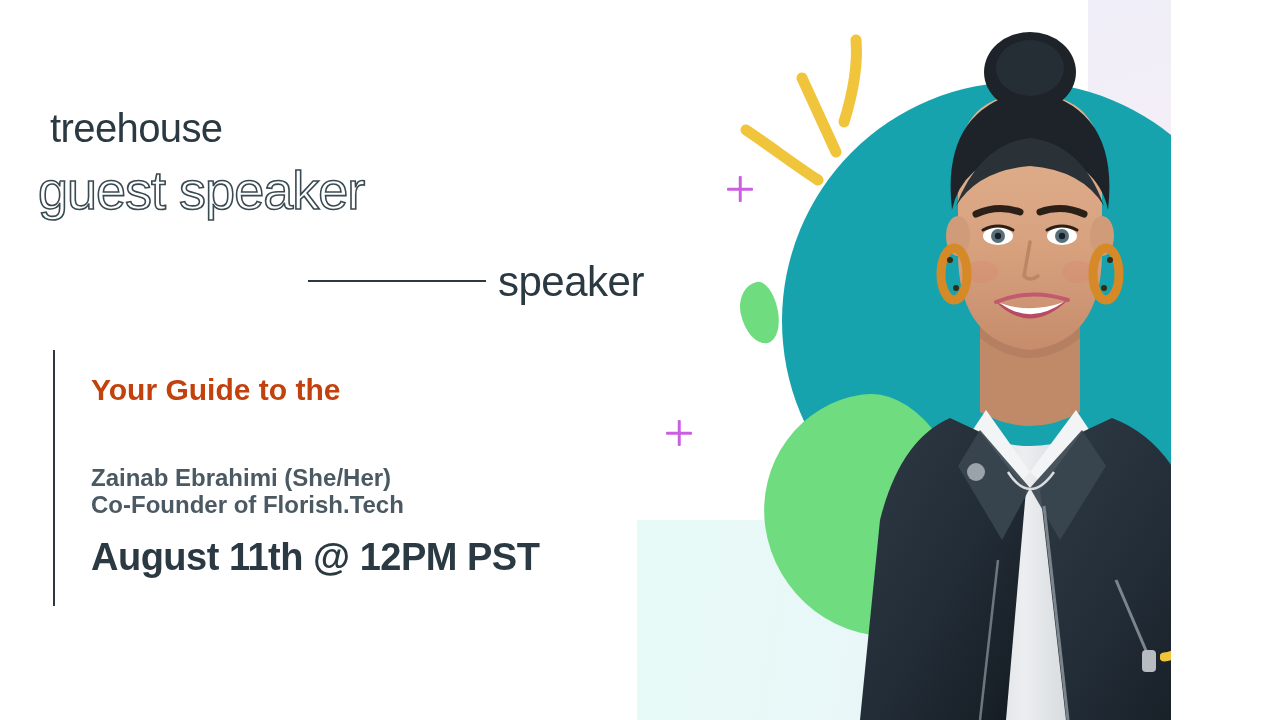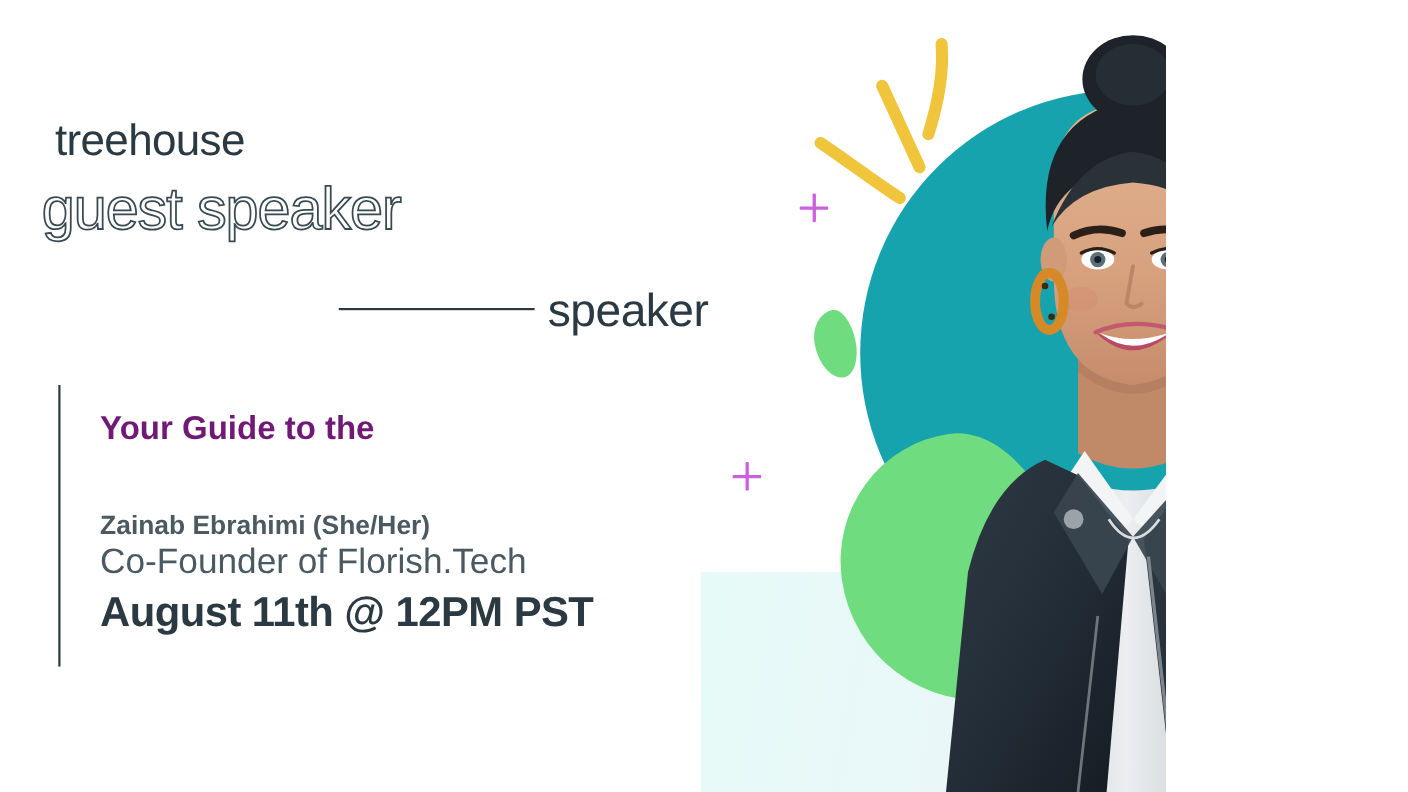--- a/index.html
+++ b/index.html
@@ -3,21 +3,21 @@
 <meta charset="utf-8">
 <title>Treehouse Guest Speaker Series</title>
 <style>
   * { margin:0; padding:0; box-sizing:border-box; }
   html,body { width:1280px; height:720px; overflow:hidden; }
   body {
     font-family:"Liberation Sans", sans-serif;
     background:#ffffff;
     position:relative;
   }
-  #stage { position:absolute; inset:0; width:1060px; height:720px; overflow:hidden; background:#fff; }
+  #stage { position:absolute; inset:0; width:1171px; height:720px; overflow:hidden; background:#fff; }
 
   
   .panel { position:absolute; }
   #panel-right-pink {
     left:1088px; top:0; width:192px; height:520px;
     background:linear-gradient(160deg,#f0eef8 0%, #f6eef6 45%, #fbe9f3 100%);
   }
   #panel-bottom-cyan {
     left:637px; top:520px; width:643px; height:200px;
     background:linear-gradient(100deg,#e6faf7 0%, #e9f7f8 35%, #efeefa 70%, #f8eaf5 100%);
@@ -89,29 +89,29 @@
   #series-word {
     position:absolute; left:498px; top:258px;
     font-size:42px; font-weight:400; letter-spacing:-0.5px; color:#2b3a42;
   }
   #vertical-rule {
     position:absolute; left:53px; top:350px; width:2px; height:256px;
     background:#2b3a42;
   }
   #talk-title {
     position:absolute; left:91px; top:370px; width:440px;
-    font-size:30px; font-weight:700; line-height:1.32; color:#701a75;
+    font-size:30px; font-weight:700; line-height:1.32; color:#c2410c;
   }
   #speaker-name {
     position:absolute; left:91px; top:462px;
     font-size:24px; font-weight:700; line-height:1.33; color:#4a5962;
   }
   #speaker-role {
     position:absolute; left:91px; top:489px;
-    font-size:32px; font-weight:400; line-height:1.33; color:#4a5962;
+    font-size:24px; font-weight:700; line-height:1.33; color:#4a5962;
   }
   #event-datetime {
     position:absolute; left:91px; top:536px;
     font-size:38px; font-weight:700; letter-spacing:-0.5px; color:#2b3a42;
   }
 </style>
 </head>
 <body>
 
 <div id="stage">

